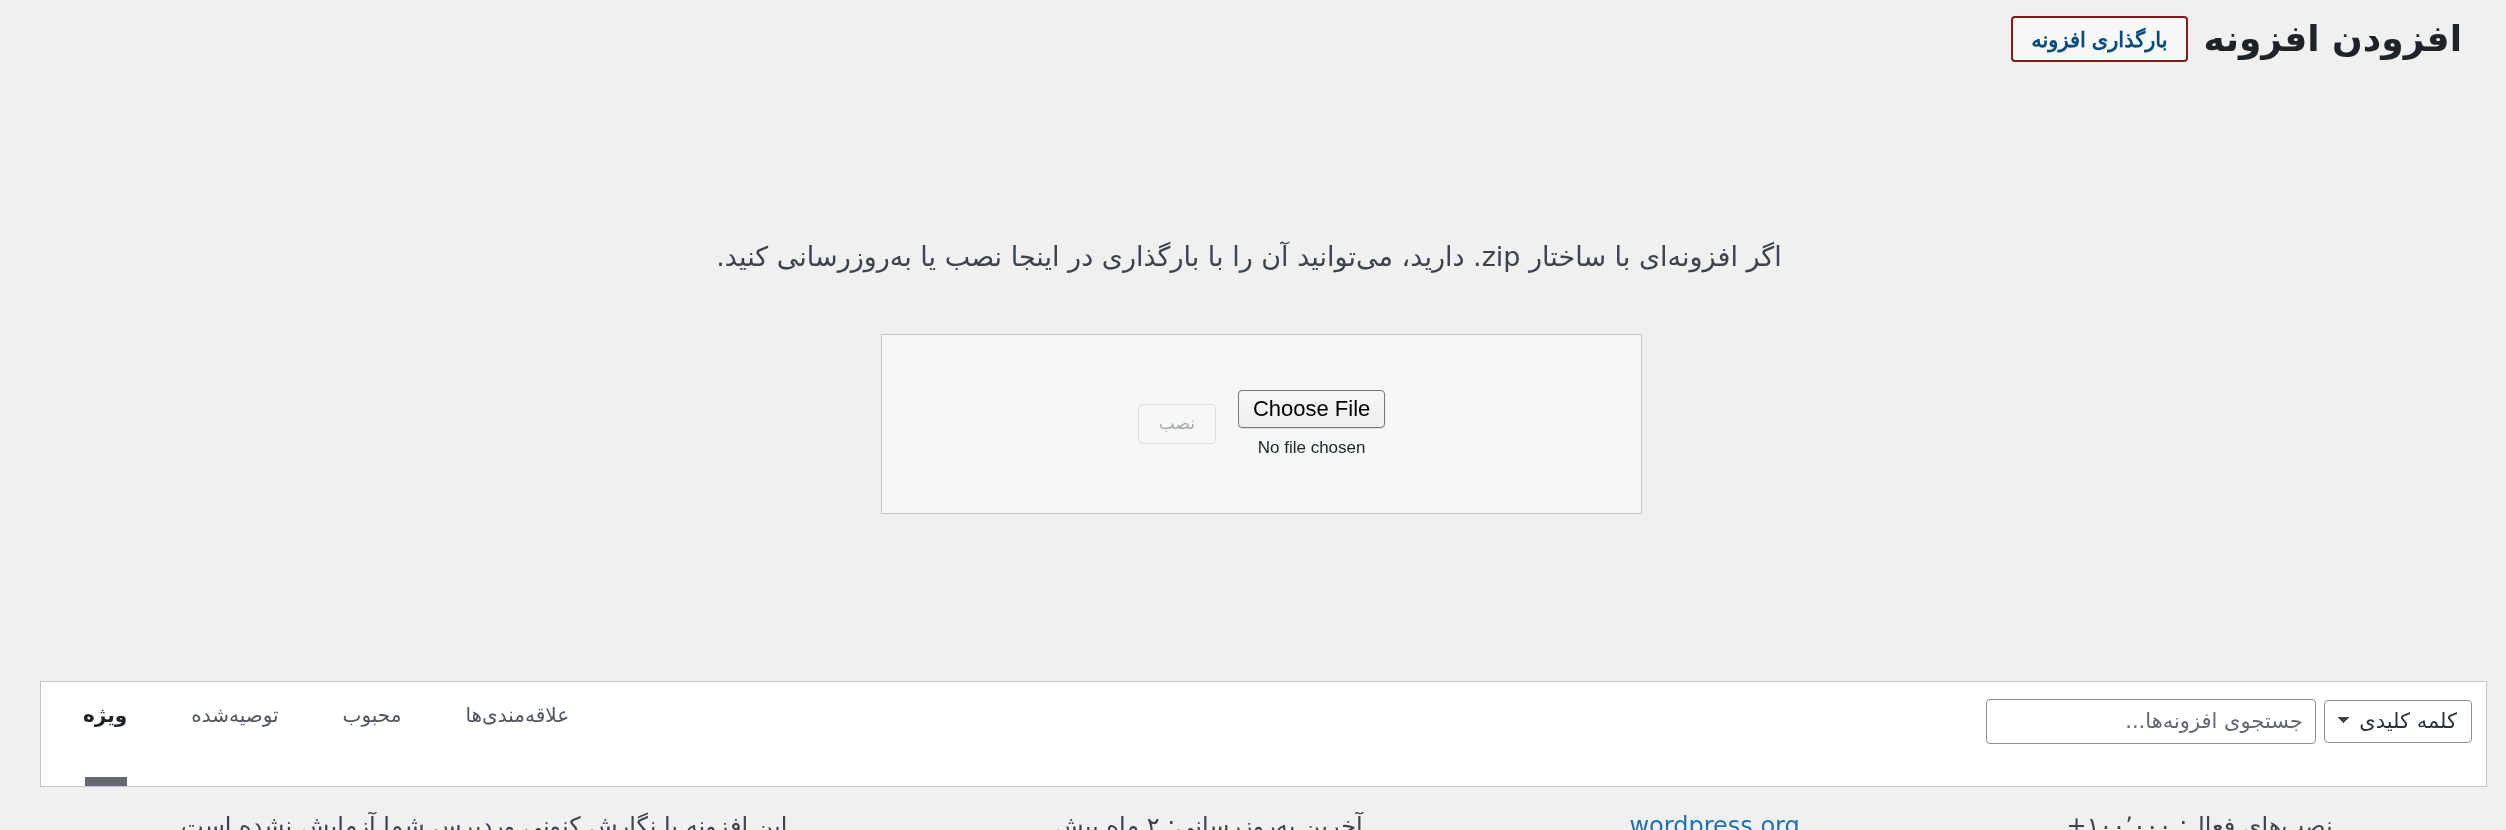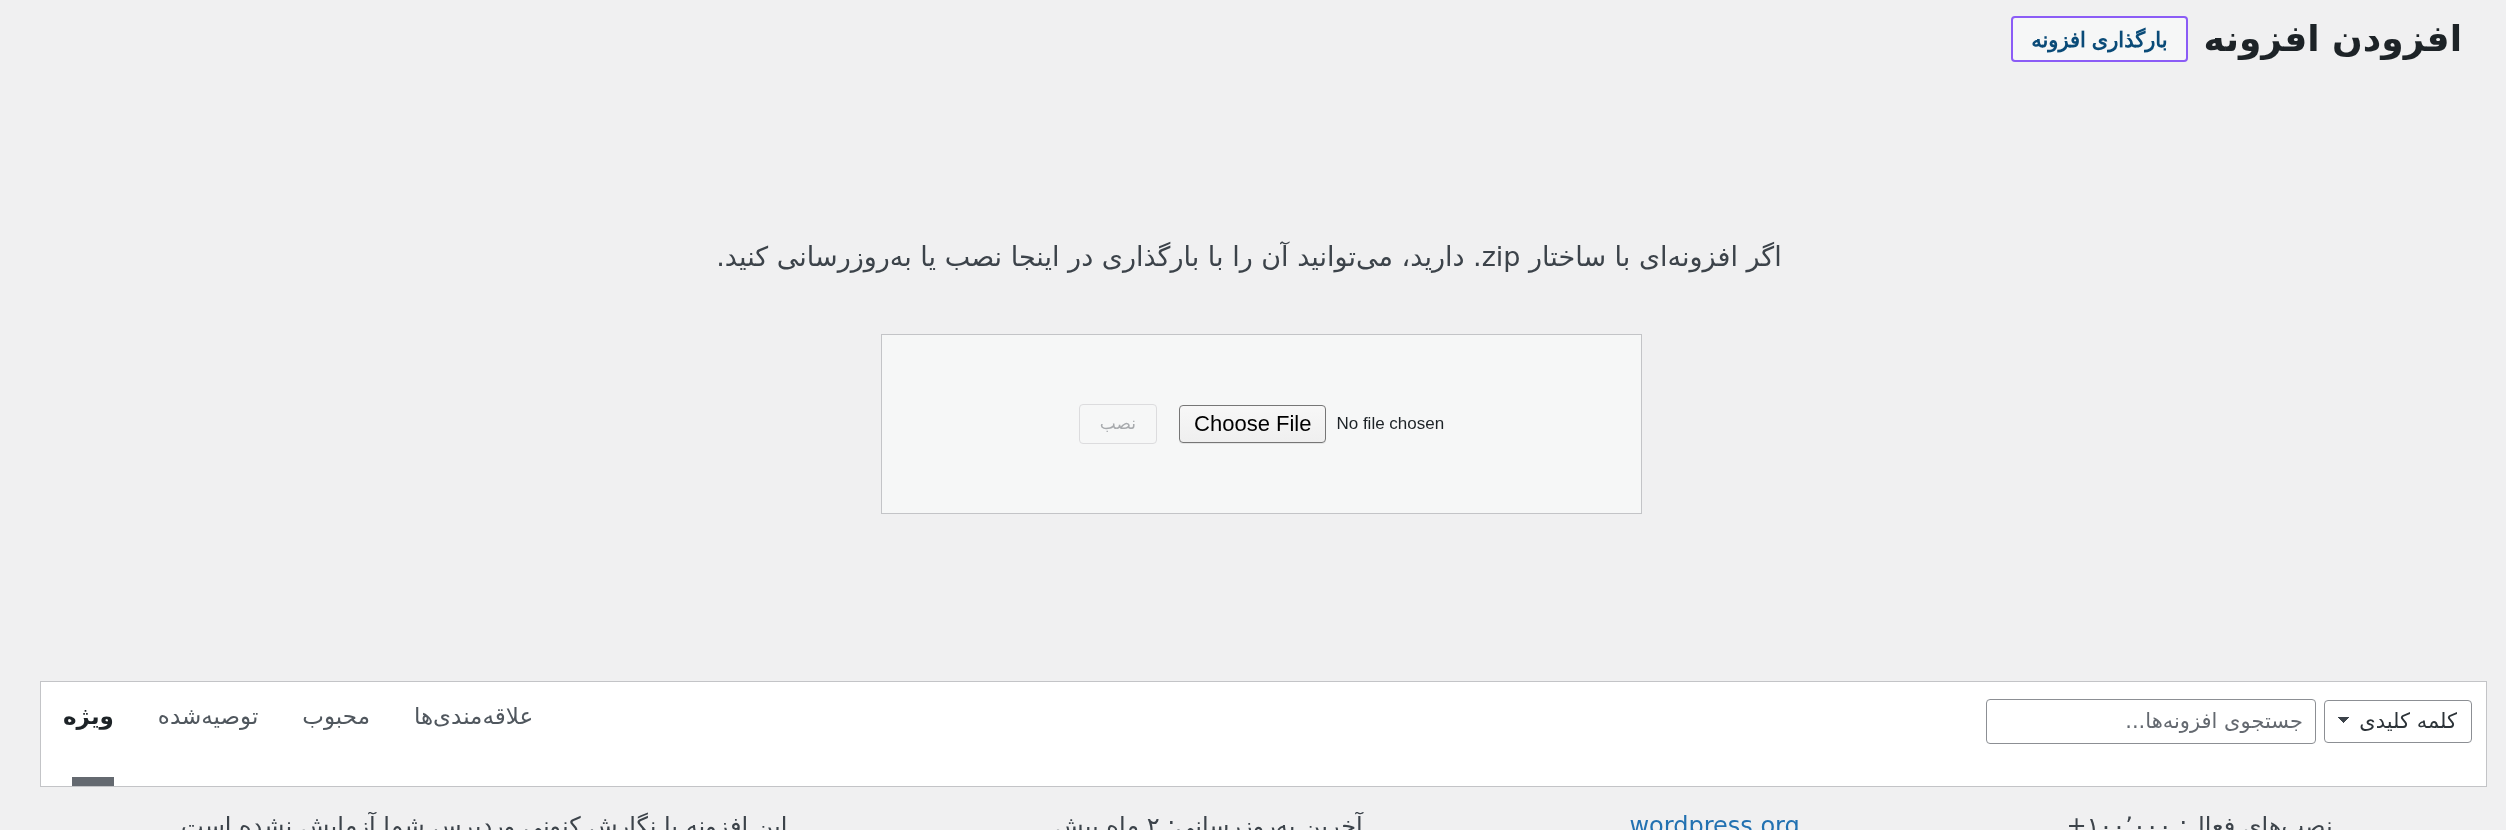--- a/index.html
+++ b/index.html
@@ -43,21 +43,21 @@
     display: inline-flex;
     align-items: center;
     justify-content: center;
     height: 46px;
     padding: 0 18px;
     box-sizing: border-box;
     font-size: 21px;
     font-weight: 700;
     color: #0a4b78;
     background: #f6f7f7;
-    border: 2px solid #8b5cf6;
+    border: 2px solid #7f1d1d;
     border-radius: 4px;
     cursor: pointer;
     white-space: nowrap;
     line-height: 1;
   }
 
   
   #upload-description {
     position: absolute;
     top: 210px;
@@ -93,20 +93,21 @@
     direction: rtl;
   }
   #plugin-file-field {
     display: inline-flex;
     align-items: center;
     gap: 10px;
     direction: ltr;
     font-size: 23px;
     color: #1d2327;
     font-family: "Liberation Sans", sans-serif;
+    flex-direction: column;
   }
   #choose-file-button {
     font-family: "Liberation Sans", sans-serif;
     font-size: 22px;
     color: #000;
     background: linear-gradient(#f7f7f7, #efefef);
     border: 1px solid #767676;
     border-radius: 4px;
     padding: 5px 14px;
     cursor: pointer;
@@ -197,30 +198,31 @@
     display: flex;
     align-items: flex-start;
     gap: 0;
     padding: 20px 0 0 0;
     margin-left: 0;
     height: 100%;
     box-sizing: border-box;
   }
   .filter-tab {
     position: relative;
-    font-size: 23px;
+    font-size: 20px;
     line-height: 1.3;
     color: #50575e;
     padding: 0 22px 0 22px;
     text-decoration: none;
     white-space: nowrap;
     cursor: pointer;
     height: 84px;
     box-sizing: border-box;
     display: block;
+    margin-left: 20px;
   }
   .filter-tab.active {
     color: #1d2327;
     font-weight: 700;
   }
   .filter-tab.active::after {
     content: "";
     position: absolute;
     bottom: 0;
     right: 22px;

